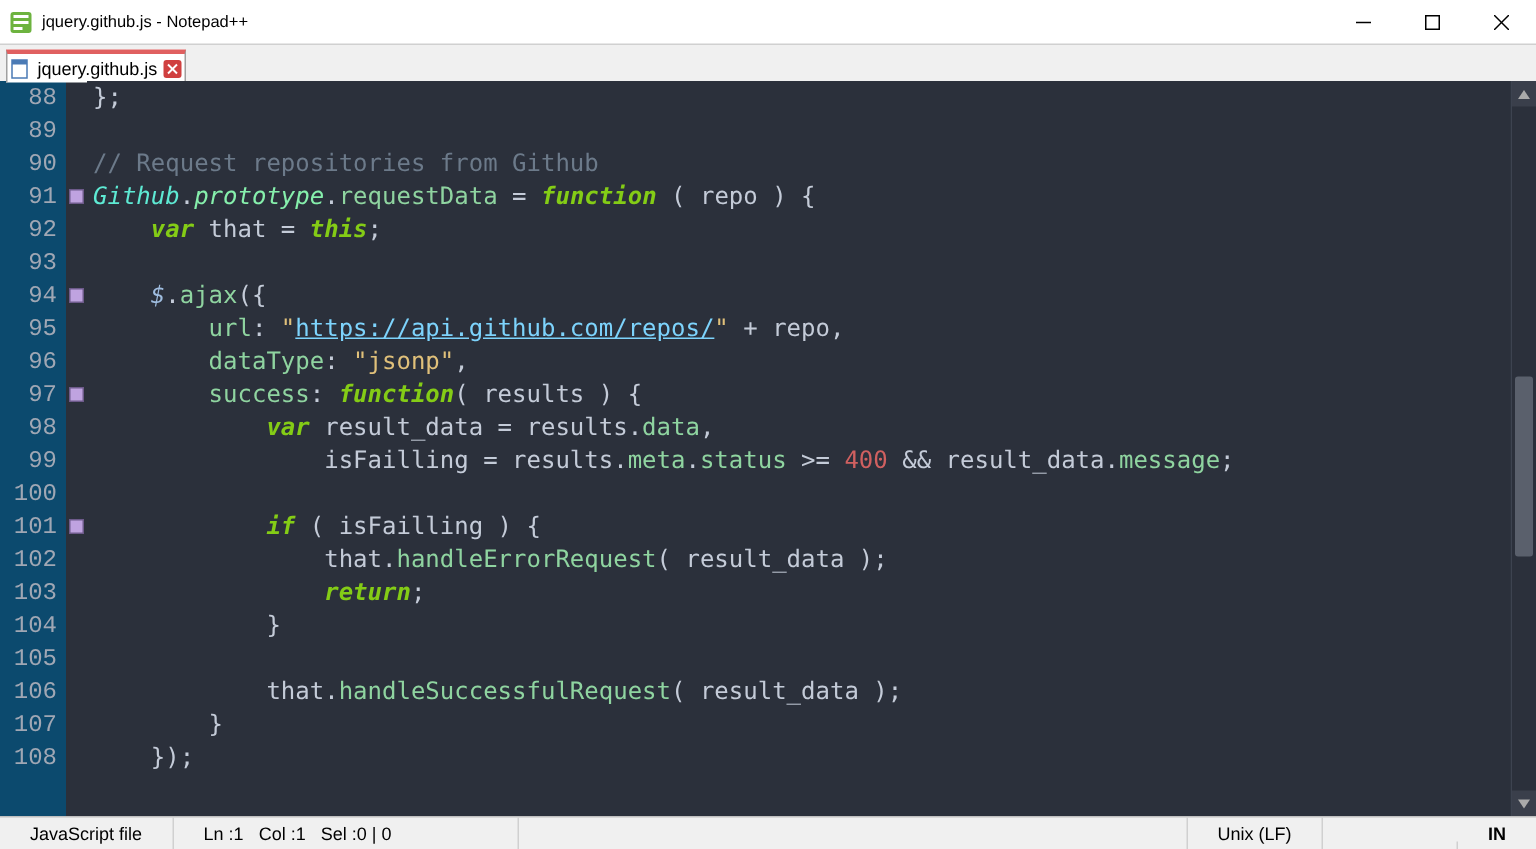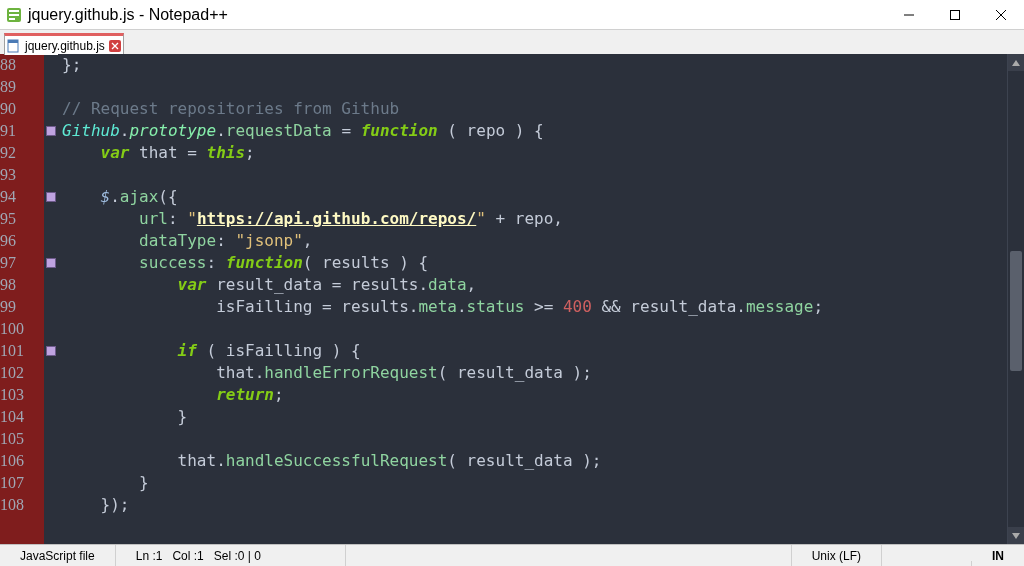--- a/index.html
+++ b/index.html
@@ -1,52 +1,52 @@
 <!DOCTYPE html>
 <html><head>
 <meta charset="utf-8">
 <style>
   * { margin: 0; padding: 0; box-sizing: border-box; }
   html, body { width: 1024px; height: 566px; overflow: hidden; font-family: "Segoe UI", Tahoma, sans-serif; font-size: 12px; background: #f0f0f0; }
 
   
   .titlebar { height: 30px; background: #fff; display: flex; align-items: center; padding-left: 6px; border-bottom: 1px solid #d0d0d0; }
   .titlebar .app-icon { width: 16px; height: 16px; display: inline-flex; align-items: center; justify-content: center; margin-right: 6px; }
-  .titlebar .title { flex: 1; font-size: 16px; color: #000; }
+  .titlebar .title { flex: 1; font-size: 11px; color: #000; }
   .win-controls { display: flex; height: 100%; }
   .win-btn { width: 46px; height: 30px; display: flex; align-items: center; justify-content: center; color: #000; }
 
   
   .tabbar { height: 24px; background: #f0f0f0; display: flex; align-items: flex-end; padding-left: 4px; }
   .tab { height: 22px; background: #fff; border: 1px solid #a0a0a0; border-bottom: none; border-top: 3px solid #e06060; padding: 0 2px; display: flex; align-items: center; gap: 4px; font-size: 12px; position: relative; top: 1px; }
   .tab .file-icon { width: 14px; height: 14px; display:inline-flex; align-items:center; justify-content:center; }
   .tab-close { width: 12px; height: 12px; border-radius: 2px; background: #d04040; color: #fff; display:inline-flex; align-items:center; justify-content:center; font-size: 9px; line-height: 1; }
 
   
   .editor-wrap { display: flex; height: calc(566px - 30px - 24px - 22px); background: #2b303b; }
-  .gutter { width: 44px; background: #7f1d1d; color: #a0a7b4; font-family: Liberation Serif, serif; font-size: 16px; text-align: left; padding-right: 6px; user-select: none; }
+  .gutter { width: 44px; background: #0c4a6e; color: #a0a7b4; font-family: Liberation Mono, monospace; font-size: 16px; text-align: right; padding-right: 6px; user-select: none; }
   .gutter .ln { height: 22px; line-height: 22px; }
   .foldcol { width: 14px; background: #2b303b; }
   .foldcol .cell { height: 22px; display:flex; align-items:center; justify-content:center; }
   .foldmark { width: 10px; height: 10px; background: #bfa3e0; border: 1px solid #6d5a8a; }
   .code { flex: 1; background: #2b303b; color: #c4cbd8; font-family: Consolas, monospace; font-size: 16px; line-height: 22px; white-space: pre; padding-left: 4px; overflow: hidden; position: relative; }
   .scrollbar-v { width: 17px; background: #2b303b; border-left: 1px solid #3d4350; display:flex; flex-direction:column; align-items:center; }
   .sb-arrow { width: 100%; height: 17px; display:flex; align-items:center; justify-content:center; color: #888; background: #3a3f4b; }
   .sb-track { flex: 1; width: 100%; position: relative; }
   .sb-thumb { position: absolute; left: 2px; right: 2px; top: 180px; height: 120px; background: #5a606c; border-radius: 2px; }
 
   
   .c-comment { color: #6c7a8a; }
   .c-type { color: #5eead4; font-style: italic; } 
   .c-proto { color: #86efac; font-style: italic; } 
   .c-prop { color: #8fd4a0; } 
   .c-op { color: #c4cbd8; } 
   .c-key2 { color: #84cc16; font-weight: bold; font-style: italic; }
   .c-str { color: #e0c07a; }
-  .c-url { color: #fef9c3; text-decoration: underline; font-weight: bold; }
+  .c-url { color: #7dd3fc; text-decoration: underline; }
   .c-num { color: #d06060; }
   .c-call { color: #8fd4a0; }
   .c-dollar { color: #9fbde0; font-style: italic; }
 
   
   .statusbar { height: 22px; background: #f0f0f0; border-top: 1px solid #c0c0c0; display: flex; align-items: center; font-size: 12px; color: #000; }
   .statusbar .panel { padding: 0 20px; height:100%; display:flex; align-items:center; border-right: 1px solid #d0d0d0; }
   .statusbar .grow { flex: 1; }
 
   svg { display: block; }

